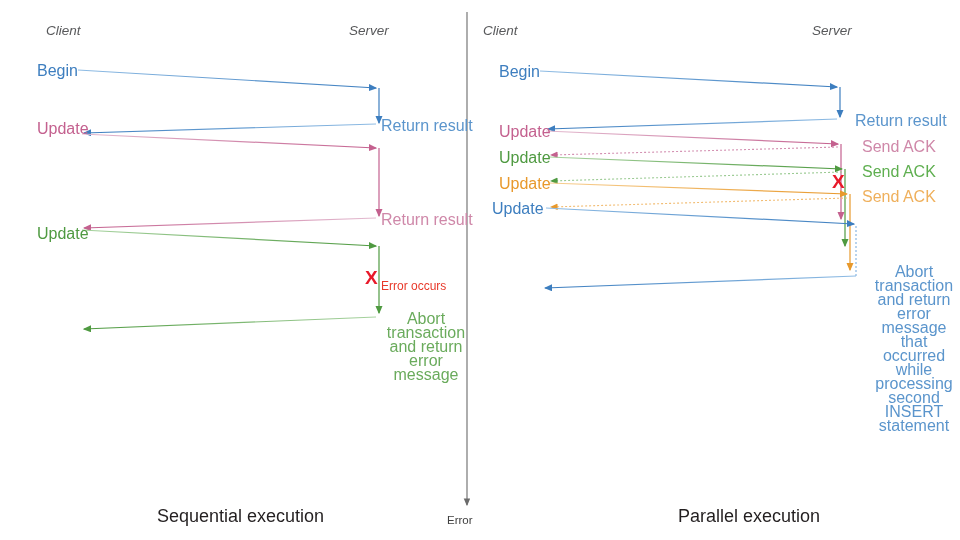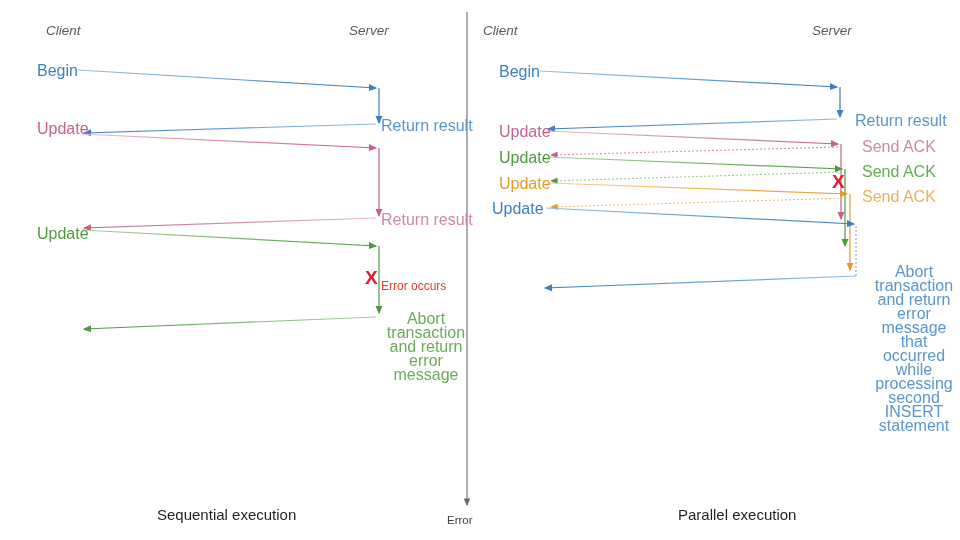--- a/index.html
+++ b/index.html
@@ -10,21 +10,21 @@
     position:relative;
   }
   #stage{position:absolute;left:0;top:0;width:960px;height:540px;text-align:center;}
   svg#canvas{position:absolute;left:0;top:0;width:960px;height:540px;}
   .lbl{position:absolute;white-space:pre;line-height:1.0;}
   .lane-title{
     font-style:italic;font-size:13.5px;color:#58595b;
   }
   .msg{font-size:16px;}
   .multiline{line-height:14px;white-space:pre-line;}
-  .caption{font-size:15px;color:#231f20;}
+  .caption{font-size:18px;color:#231f20;}
   .timelbl{font-size:11.5px;color:#404040;}
   .errlbl{font-size:12px;color:#e8392a;}
   .xmark{font-size:19px;font-weight:bold;color:#e8192a;line-height:1;
          font-family:"Liberation Sans","DejaVu Sans",sans-serif;}
 </style>
 </head>
 <body>
 
 <div id="stage">
 

